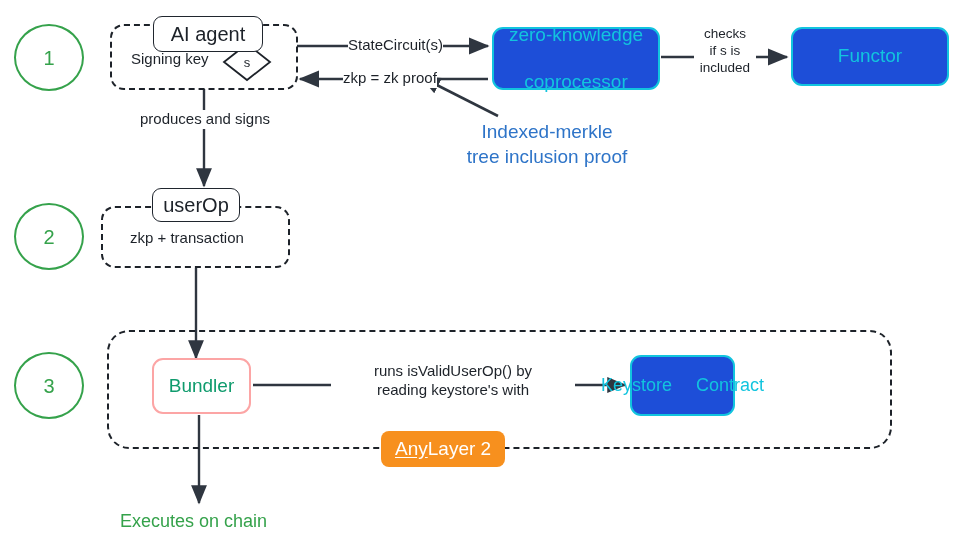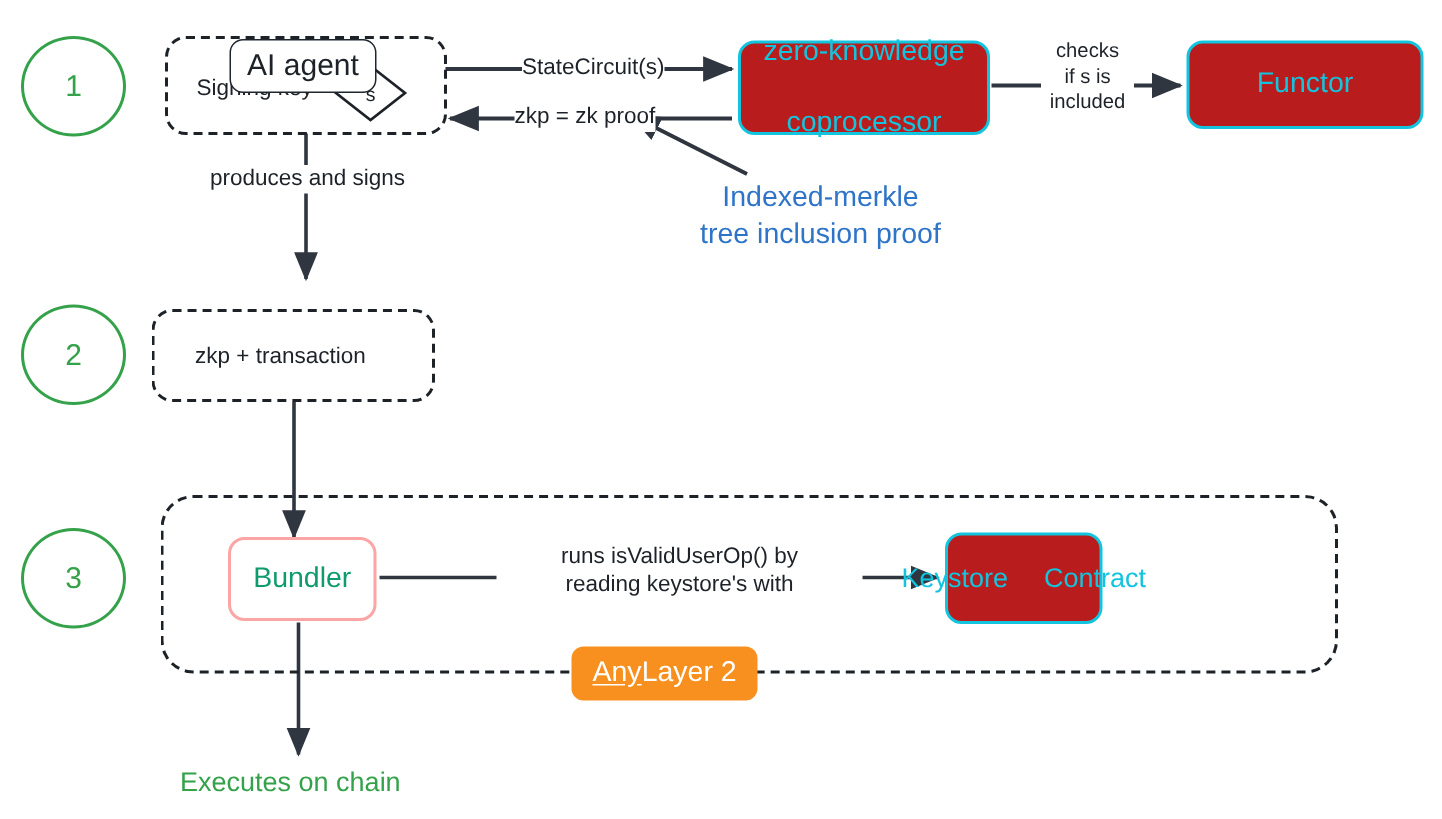--- a/index.html
+++ b/index.html
@@ -67,21 +67,21 @@
     font-size: 15px;
     color: #1d2229;
     white-space: nowrap;
   }
 
   
   .cyan-box {
     border: 2px solid #12c4de;
     border-radius: 11px;
     color: #12c4de;
-    background: #b91c1c;
+    background: #1d4ed8;
     font-size: 19px;
     gap: 24px;
   }
   .cyan-box.small { font-size: 18px; }
 
   
   .teal-box {
     border: 2px solid #fca5a5;
     border-radius: 11px;
     color: #0f9b6d;
@@ -186,21 +186,21 @@
     <span>1</span>
   </div>
   <div class="node step-circle" style="left:14px; top:203px; width:70px; height:67px;">
     <span>2</span>
   </div>
   <div class="node step-circle" style="left:14px; top:352px; width:70px; height:67px;">
     <span>3</span>
   </div>
 
   <div class="dashed-group" style="position:absolute; left:110px; top:24px; width:188px; height:66px;"></div>
-  <div class="node pill-box" style="left:153px; top:26px; width:98px; height:36px;">
+  <div class="node pill-box" style="left:153px; top:16px; width:110px; height:36px;">
     <span>AI agent</span>
   </div>
   <div class="group-sub" style="left:131px; top:50px;text-align:right;">
     <span>Signing key</span>
   </div>
   <div class="diamond-wrap" style="left:226px; top:41px;">
     <span class="dlabel">s</span>
   </div>
 
   <div class="edge-label" style="left:324px; top:36px;margin-left:24px;">
@@ -228,20 +228,23 @@
   <div class="blue-note" style="left:447px; top:120px; width:200px;">
     <div>Indexed-merkle</div>
     <div>tree inclusion proof</div>
   </div>
 
   <div class="edge-label" style="left:134px; top:110px; width:142px;">
     <div>produces and signs</div>
   </div>
 
   <div class="dashed-group" style="position:absolute; left:101px; top:206px; width:189px; height:62px;"></div>
+  <div class="node pill-box" style="left:152px; top:188px; width:88px; height:34px;">
+    <span>userOp</span>
+  </div>
   <div class="group-sub" style="left:130px; top:229px;">
     <span>zkp + transaction</span>
   </div>
 
   <div class="dashed-group thick" style="position:absolute; left:107px; top:330px; width:785px; height:119px;"></div>
 
   <div class="node teal-box" style="left:152px; top:358px; width:99px; height:56px;">
     <span>Bundler</span>
   </div>
 

